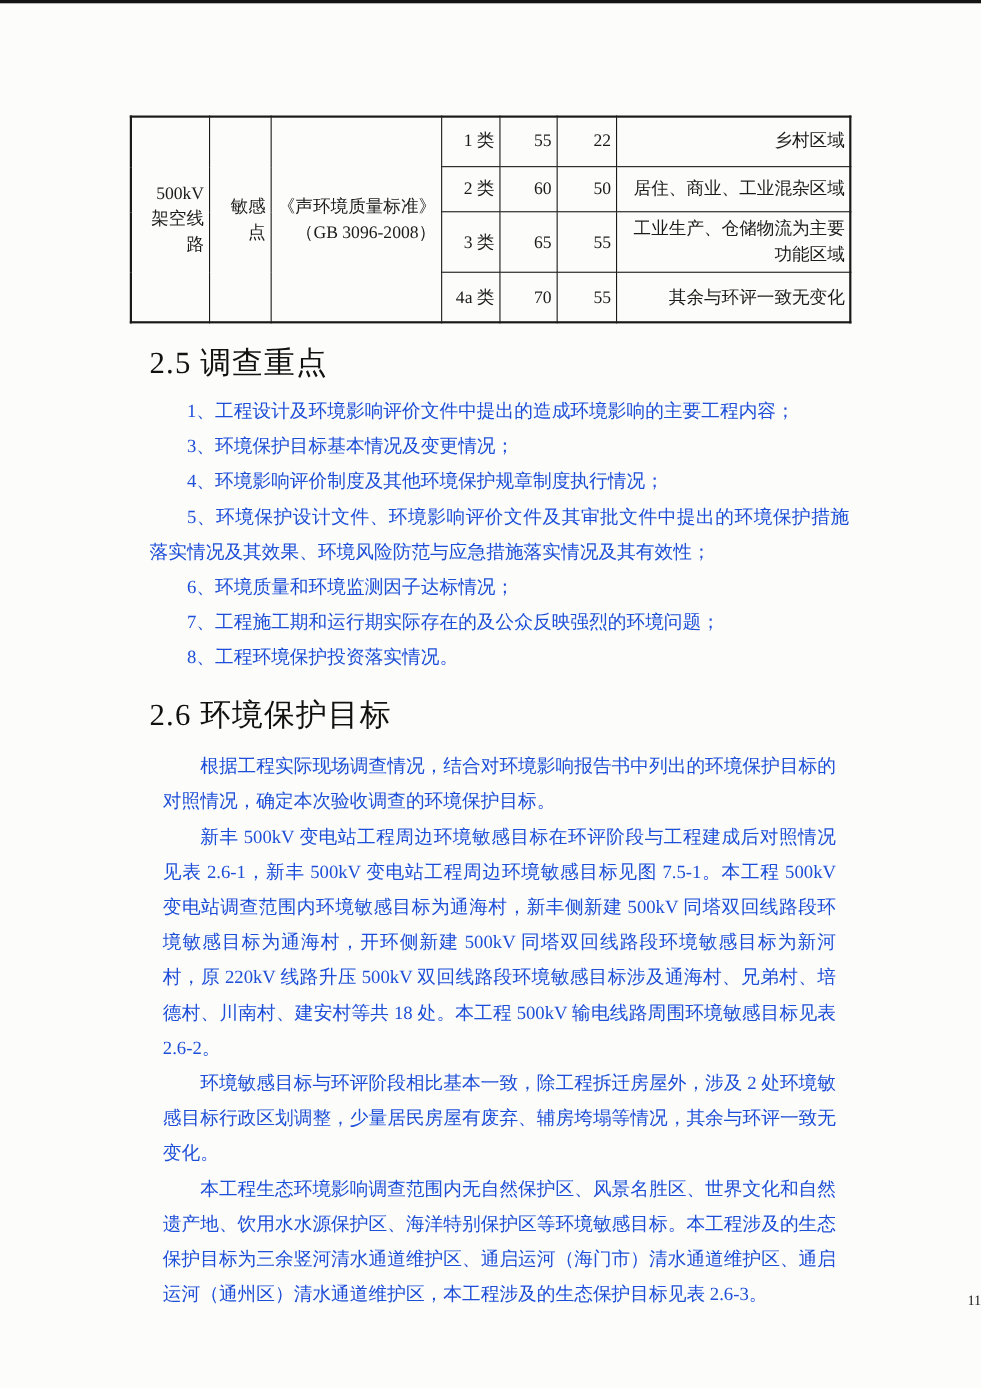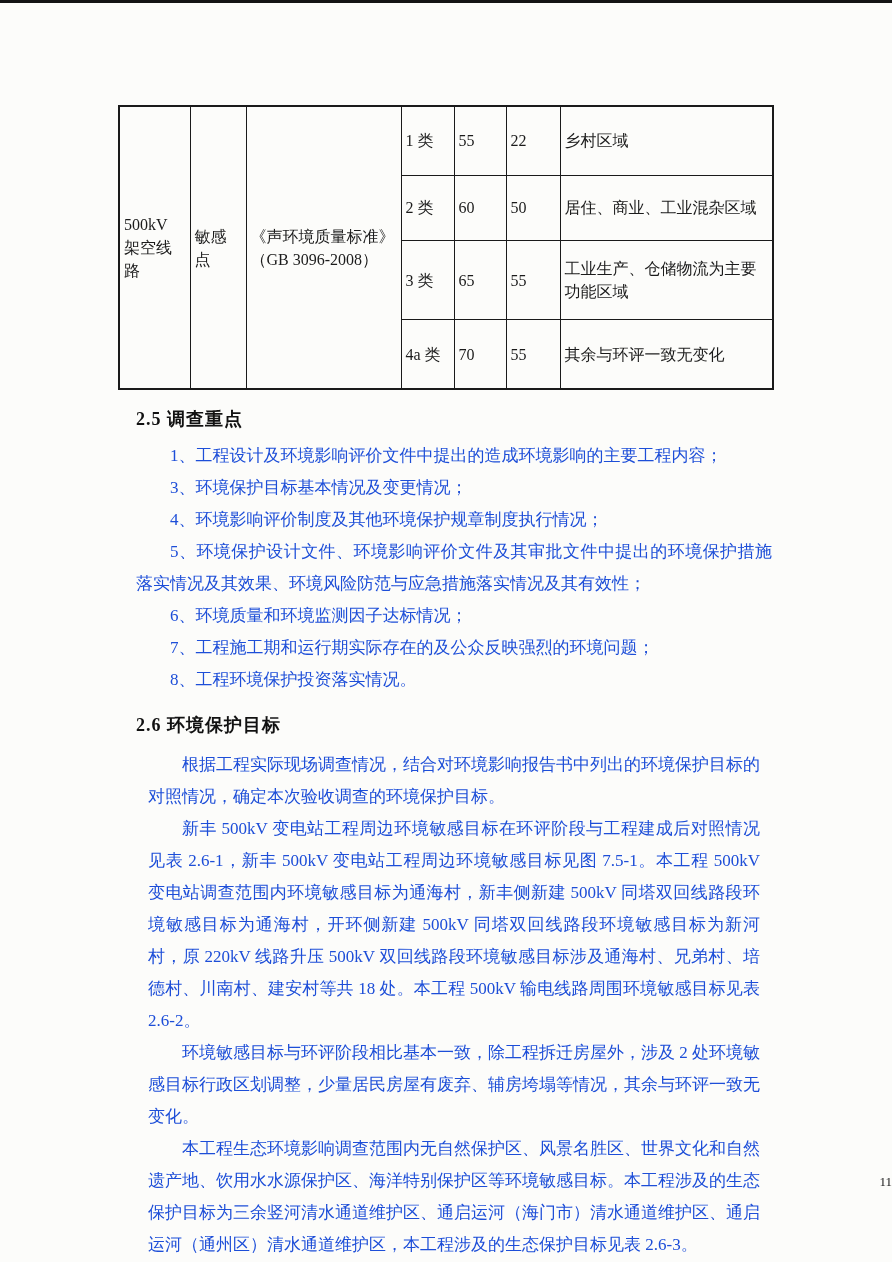--- a/index.html
+++ b/index.html
@@ -29,34 +29,34 @@
     border-collapse: collapse;
     table-layout: fixed;
     width: 656px;
     margin: 102px 0 0 -18px;
     font-size: 16px;
     color: #1b1b1b;
     border: 2px solid #1a1a1a;
   }
   table.noise-table td {
     border: 1px solid #1a1a1a;
-    text-align: left;
+    text-align: right;
     vertical-align: middle;
-    padding: 16px 4px;
+    padding: 4px 4px;
     line-height: 1.45;
   }
   .prewrap { white-space: pre-line; }
   .row-h1 td { height: 36px; }
   .row-h2 td { height: 32px; }
   .row-h3 td { height: 46px; }
   .row-h4 td { height: 36px; margin-left: 37px; }
   
   .sec-heading {
-    font-size: 18px;
-    font-weight: bold;
+    font-size: 28px;
+    font-weight: normal;
     color: #111;
     margin: 17px 0 9px 0;
     letter-spacing: 1px;
   }
   .body-par {
     font-size: 17px;
     line-height: 32px;
     margin: 0;
     text-align: justify;
     text-indent: 2em;

